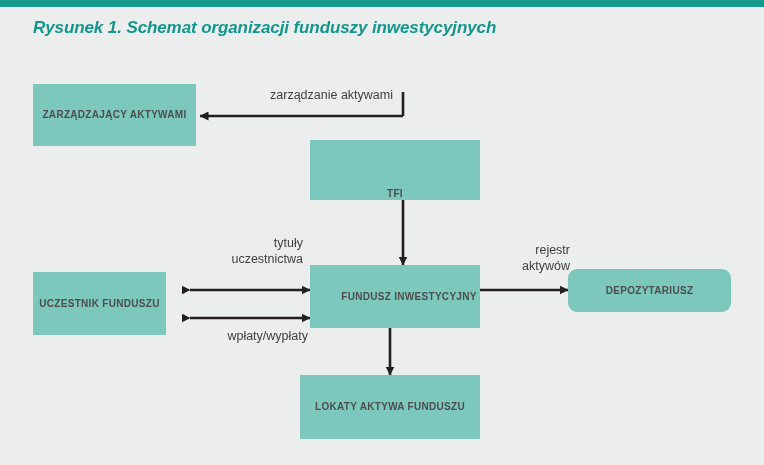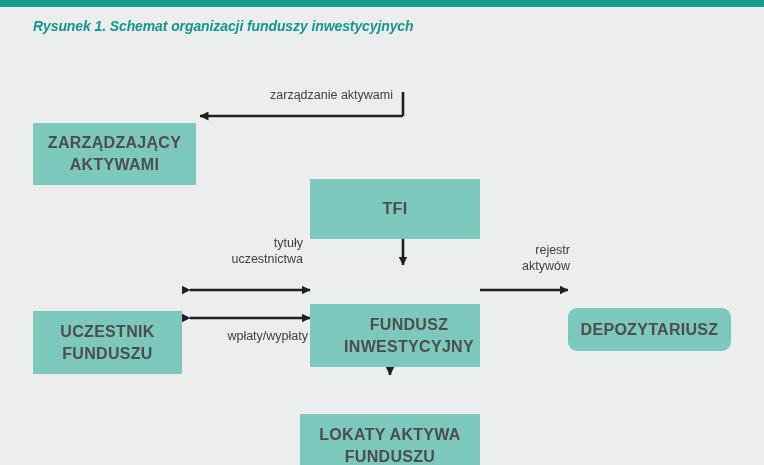--- a/index.html
+++ b/index.html
@@ -16,41 +16,40 @@
   }
   #top-rule {
     position: absolute;
     left: 0; top: 0;
     width: 764px; height: 7px;
     background: #149b8e;
   }
   #title {
     position: absolute;
     left: 33px; top: 18px;
-    font-size: 14px;
+    font-size: 17px;
     font-weight: bold;
     font-style: italic;
     color: #13968c;
     letter-spacing: -0.1px;
     white-space: nowrap;
   }
   .node {
     position: absolute;
     background: #7cc8bd;
     color: #4d4d4d;
     font-weight: bold;
-    font-size: 16px;
+    font-size: 10px;
     letter-spacing: 0.3px;
     display: flex;
     align-items: center;
     justify-content: center;
     text-align: center;
     line-height: 1.35;
     box-sizing: border-box;
-    margin-top: 39px;
   }
   .edge-label {
     position: absolute;
     color: #404040;
     font-size: 12.5px;
     line-height: 1.25;
     text-align: right;
     white-space: pre-line;
   }
   #diagram {
@@ -93,25 +92,25 @@
     <path d="M480,290 L568,290" stroke="#231f20" stroke-width="2.6" fill="none" marker-end="url(#ah)"></path>
 
     <path d="M390,328 L390,375" stroke="#231f20" stroke-width="2.6" fill="none" marker-end="url(#ah)"></path>
   </svg>
 
   <div class="node" style="left:33px; top:84px; width:163px; height:62px;">
     <span>ZARZĄDZAJĄCY
 AKTYWAMI</span>
   </div>
 
-  <div class="node" style="left:310px; top:140px; width:170px; height:60px;">
+  <div class="node" style="left:310px; top:140px; width:170px; height:60px;align-items:flex-end;">
     <span>TFI</span>
   </div>
 
-  <div class="node" style="left:33px; top:272px; width:149px; height:63px;">
+  <div class="node" style="left:33px; top:272px; width:133px; height:63px;">
     <span>UCZESTNIK
 FUNDUSZU</span>
   </div>
 
   <div class="node" style="left:310px; top:265px; width:170px; height:63px;padding-left:28px;">
     <span>FUNDUSZ
 INWESTYCYJNY</span>
   </div>
 
   <div class="node" style="left:568px; top:269px; width:163px; height:43px;border-radius:9px;">

